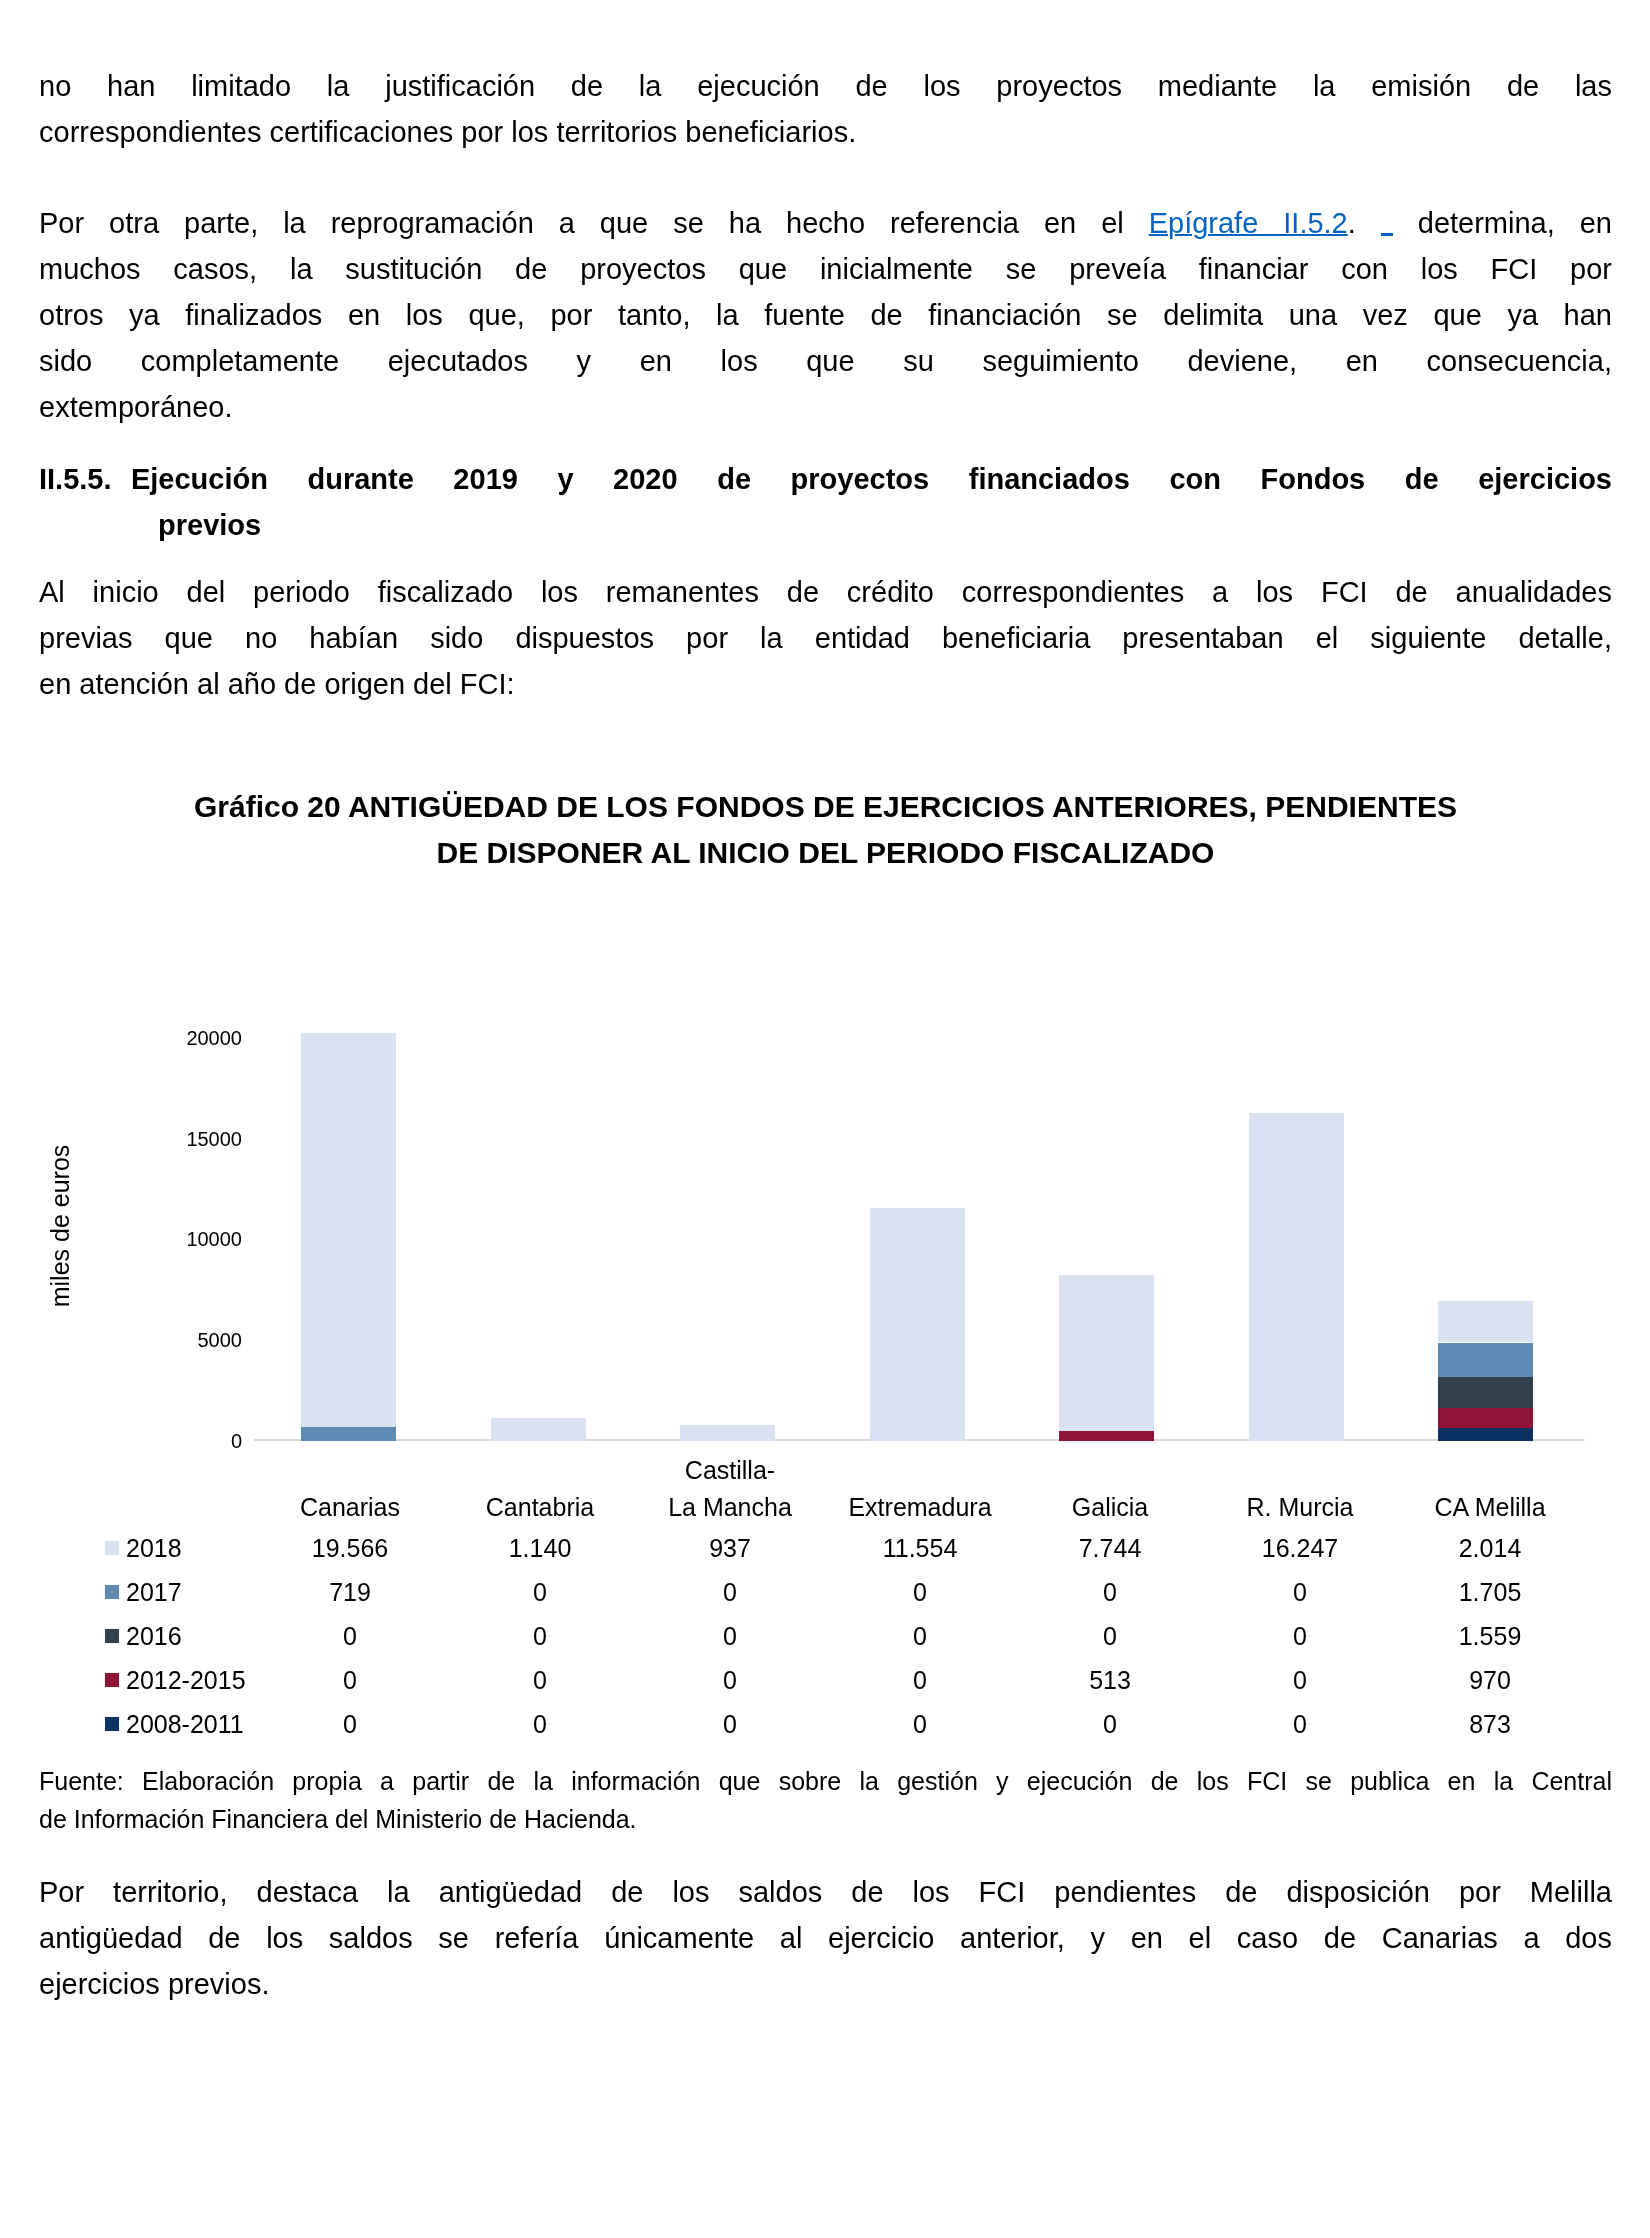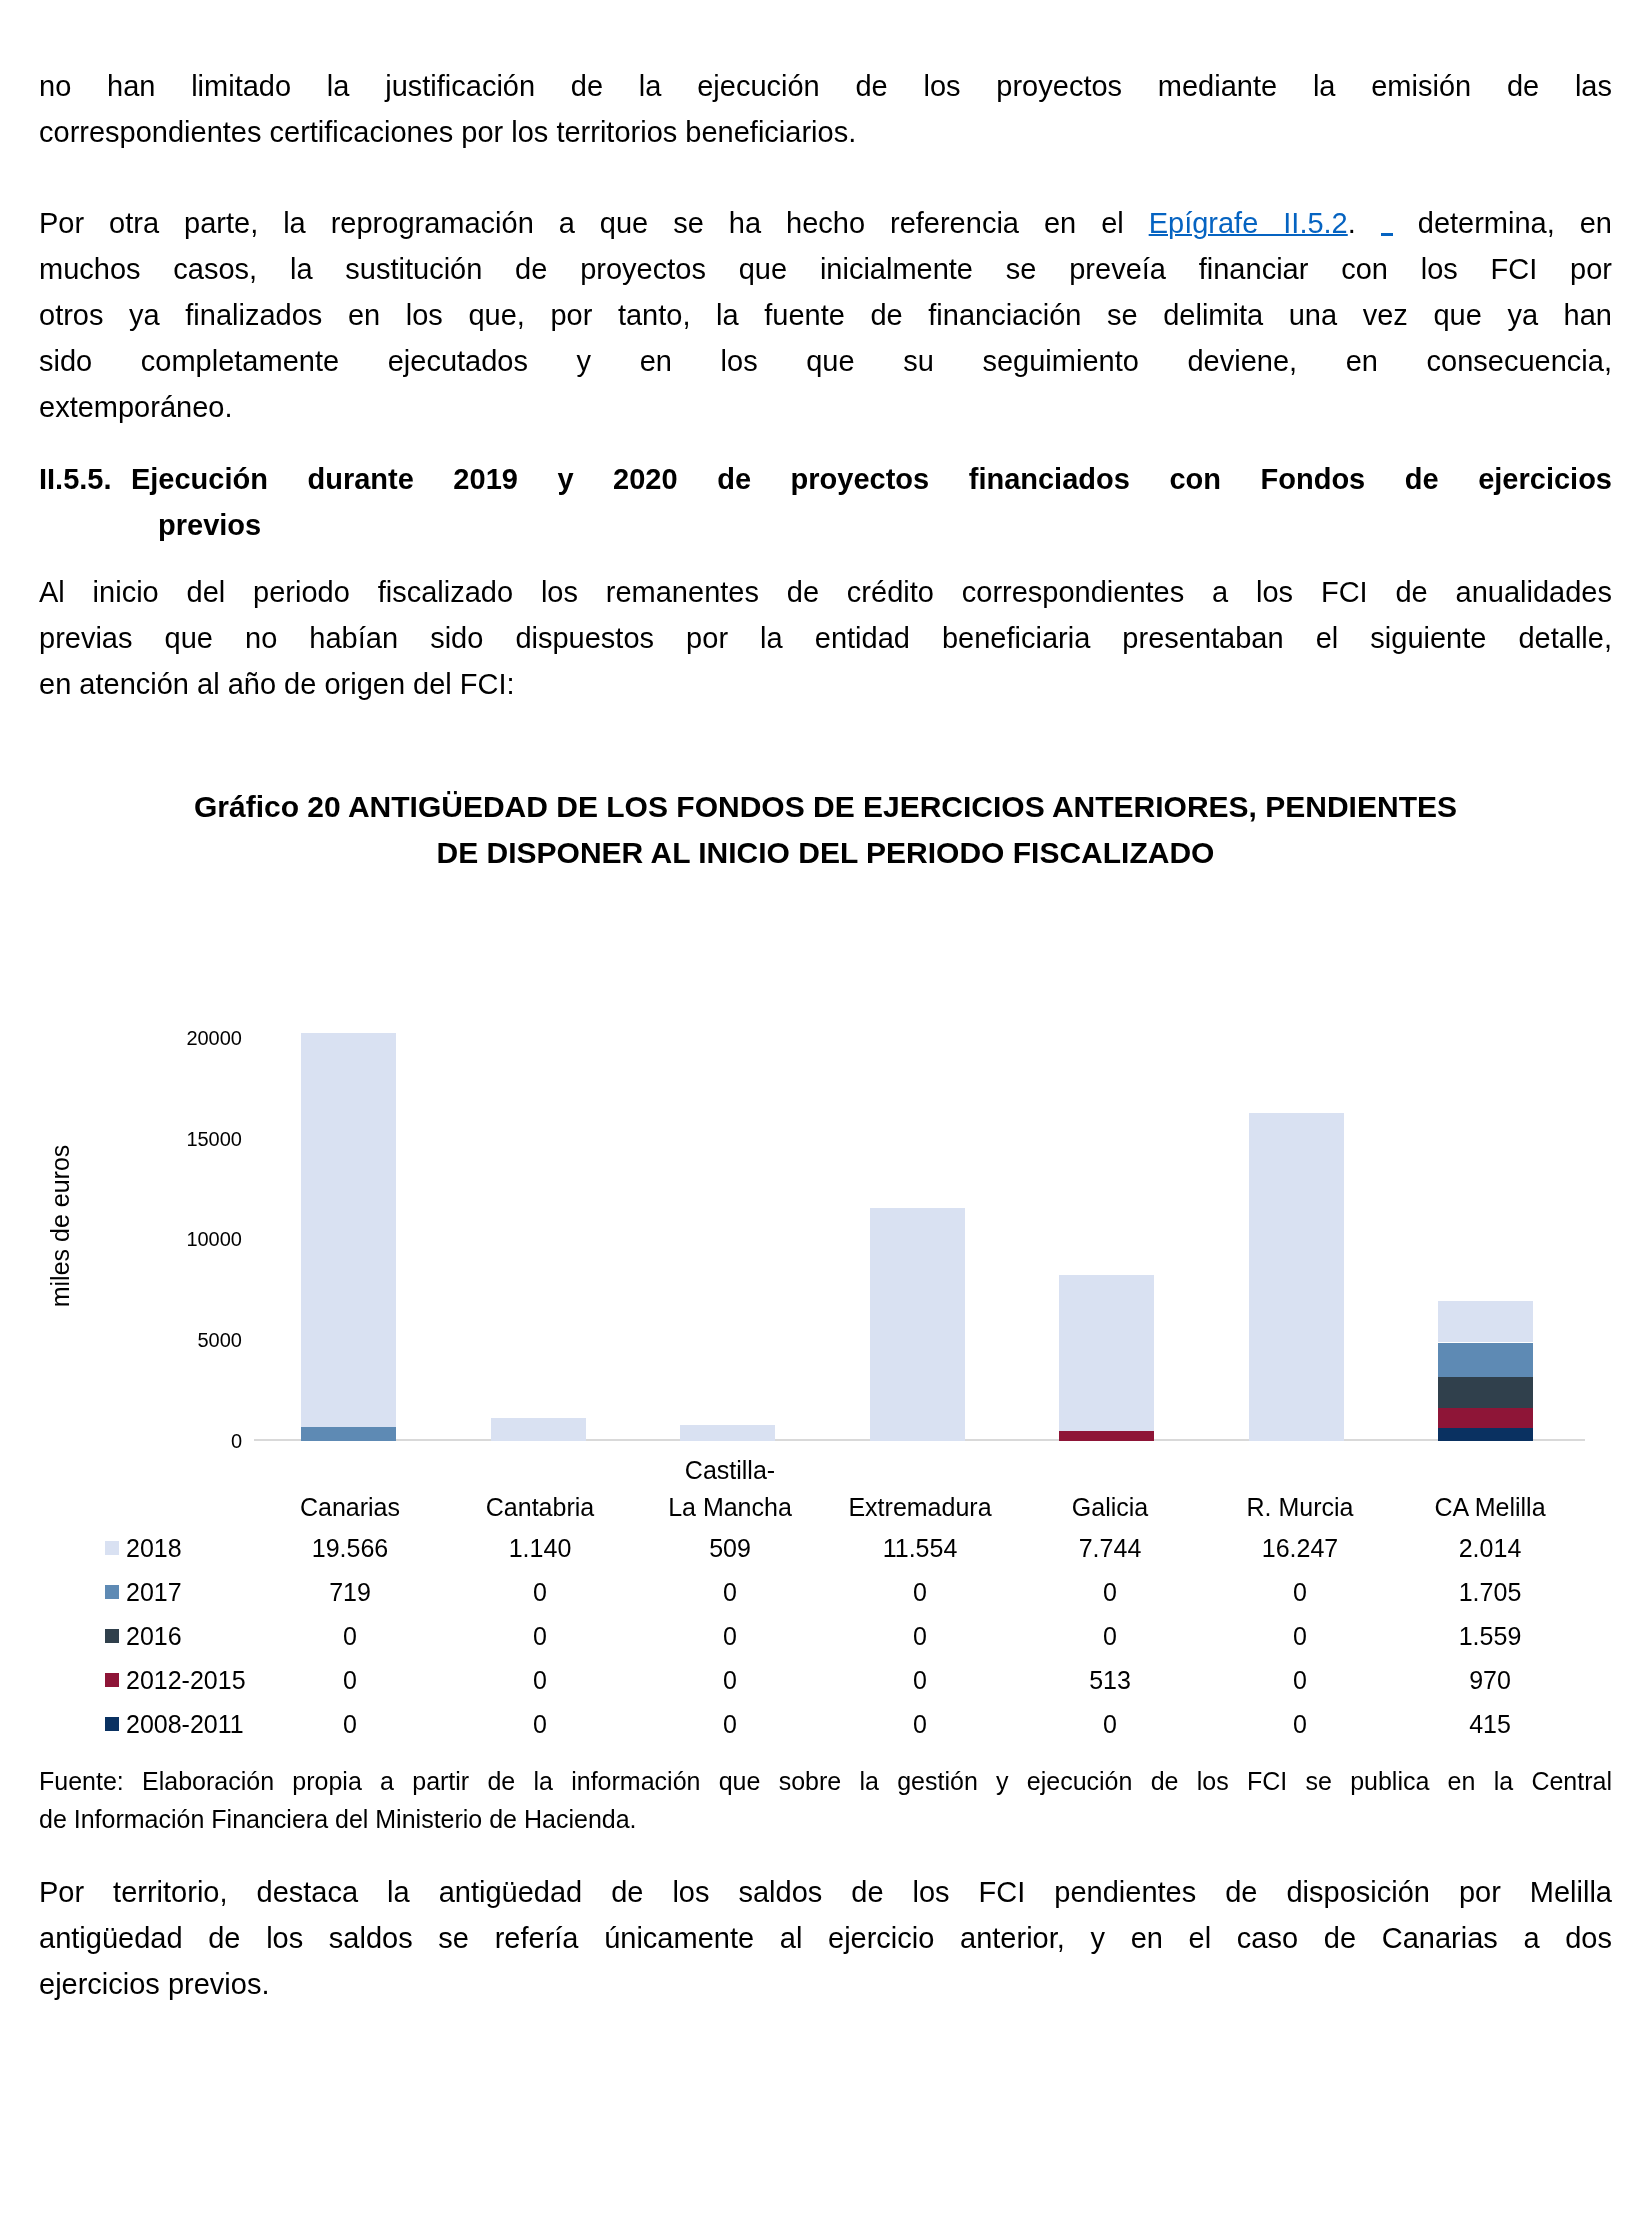--- a/index.html
+++ b/index.html
@@ -107,21 +107,21 @@
           <div class="th">R. Murcia</div>
           <div class="th">CA Melilla</div>
         </div>
         <div class="drow">
           <div class="dlabel">
             <div class="swatch" style="background: rgb(217, 225, 242);"></div>
             <span class="dname">2018</span>
           </div>
           <div class="dcell">19.566</div>
           <div class="dcell">1.140</div>
-          <div class="dcell">509</div>
+          <div class="dcell">937</div>
           <div class="dcell">11.554</div>
           <div class="dcell">7.744</div>
           <div class="dcell">16.247</div>
           <div class="dcell">2.014</div>
         </div>
         <div class="drow">
           <div class="dlabel">
             <div class="swatch" style="background: rgb(94, 138, 180);"></div>
             <span class="dname">2017</span>
           </div>
@@ -163,21 +163,21 @@
           <div class="dlabel">
             <div class="swatch" style="background: rgb(10, 49, 97);"></div>
             <span class="dname">2008-2011</span>
           </div>
           <div class="dcell">0</div>
           <div class="dcell">0</div>
           <div class="dcell">0</div>
           <div class="dcell">0</div>
           <div class="dcell">0</div>
           <div class="dcell">0</div>
-          <div class="dcell">415</div>
+          <div class="dcell">873</div>
         </div>
       </div>
   </div>
 
   <div class="tb fuente" style="top:1762px;">
     <div class="ln j">Fuente: Elaboración propia a partir de la información que sobre la gestión y ejecución de los FCI se publica en la Central</div>
     <div class="ln">de Información Financiera del Ministerio de Hacienda.</div>
   </div>
 
   <div class="tb" style="top:1869px;">

